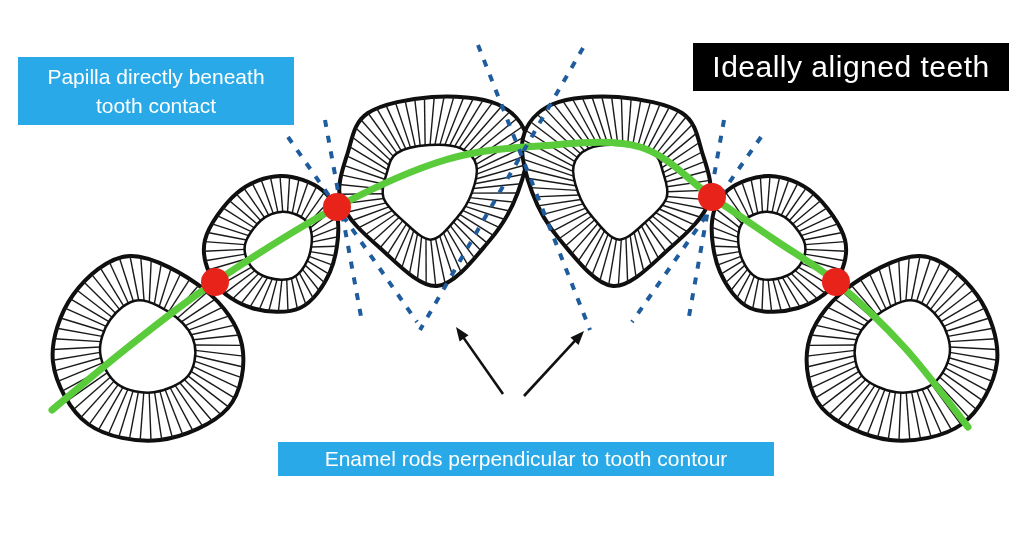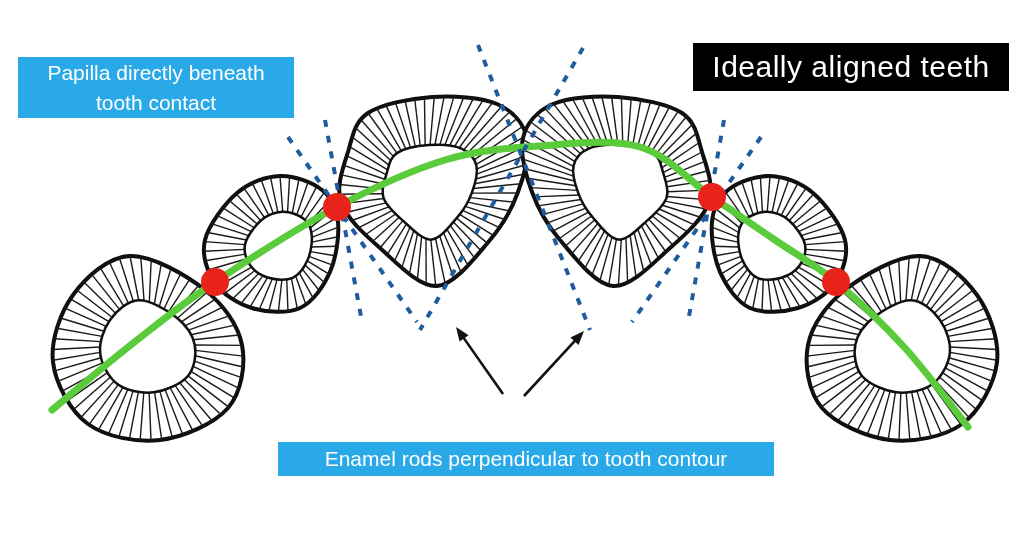--- a/index.html
+++ b/index.html
@@ -6,21 +6,21 @@
   .stage{
     position:relative;width:1024px;height:536px;background:#ffffff;
     font-family:"Liberation Sans", sans-serif;overflow:hidden;
   }
   .stage svg{position:absolute;left:0;top:0;}
   .callout{
     position:absolute;color:#ffffff;text-align:center;box-sizing:border-box;
     display:flex;align-items:center;justify-content:center;
   }
   .callout.papilla{
-    left:18px;top:57px;width:276px;height:61px;
+    left:18px;top:57px;width:276px;height:68px;
     font-size:21px;line-height:1.4;padding:2px 6px;
   }
   .callout.ideal{
     left:693px;top:43px;width:316px;height:48px;
     font-size:30px;padding:2px 10px;letter-spacing:0.5px;
   }
   .callout.enamel{
     left:278px;top:442px;width:496px;height:34px;
     font-size:21px;padding:2px 6px;
   }

